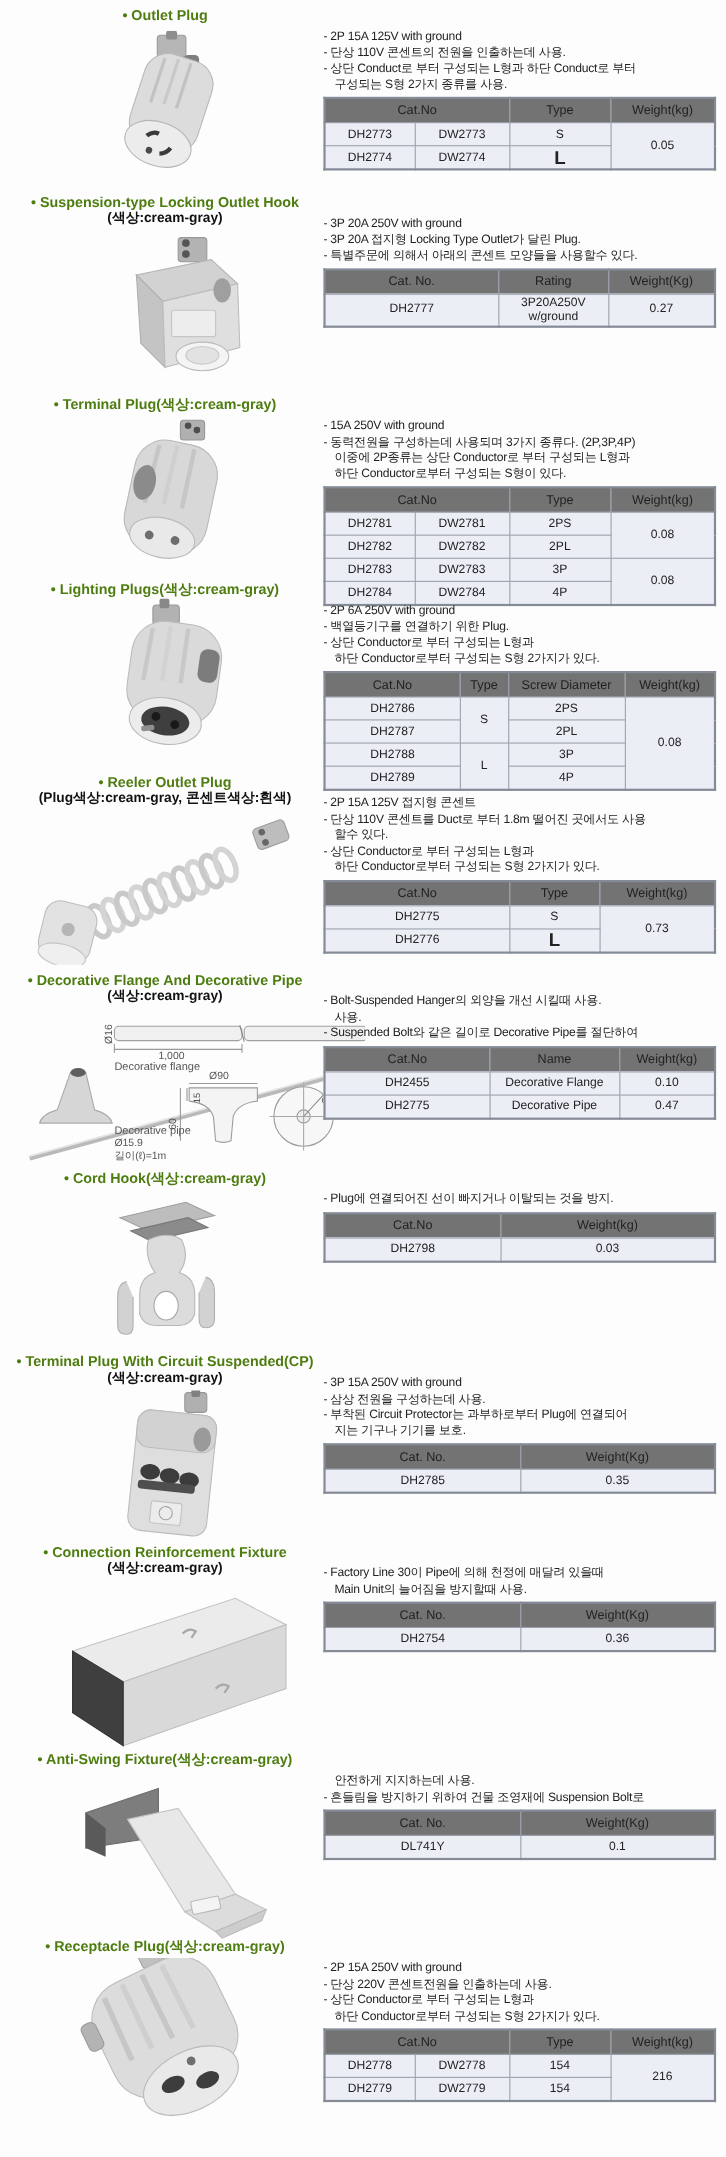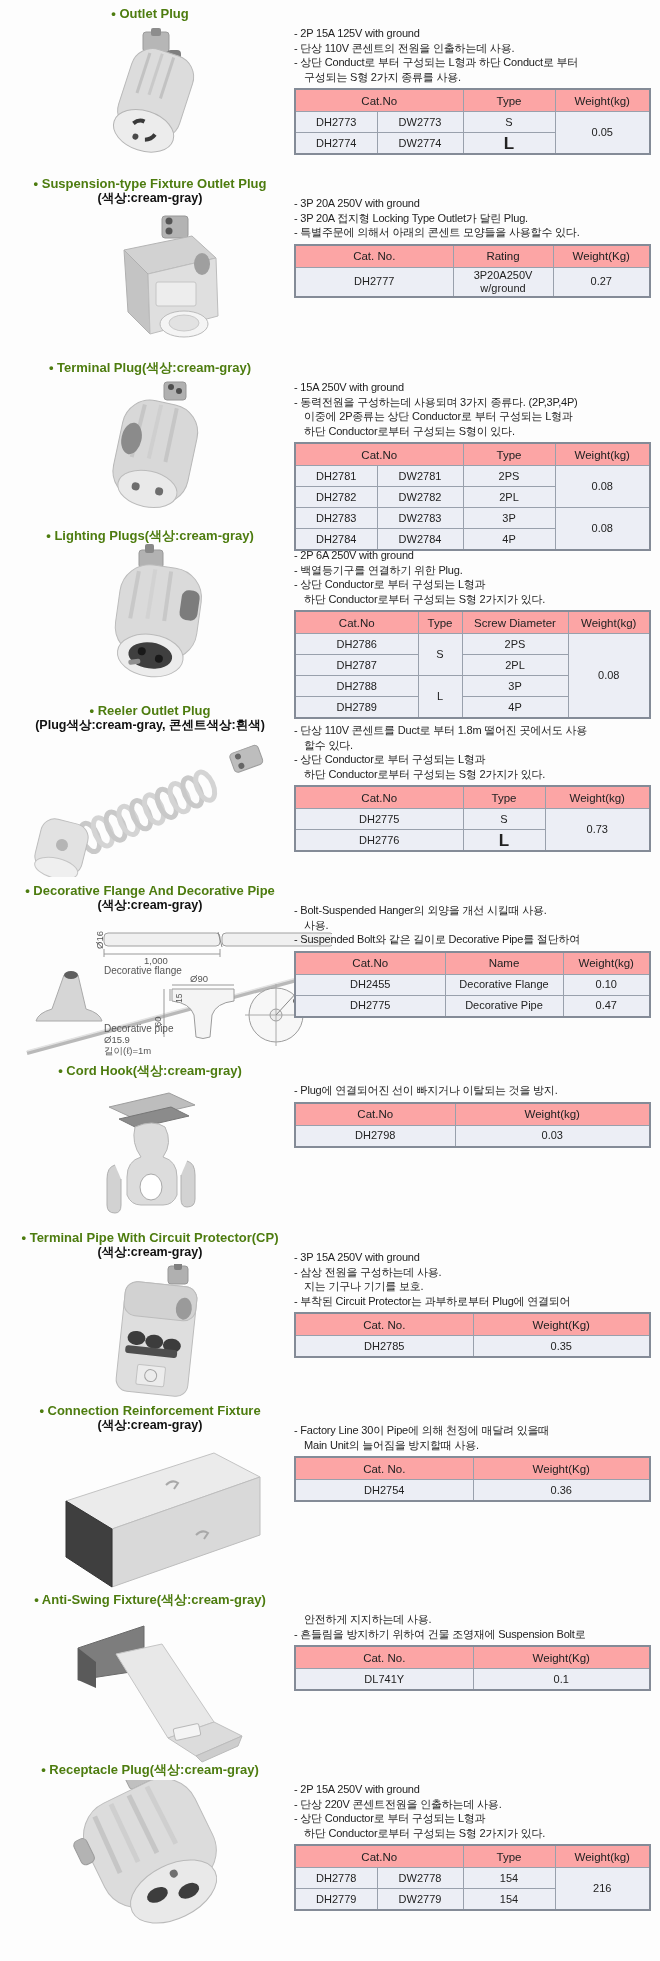--- a/index.html
+++ b/index.html
@@ -8,21 +8,21 @@
   section.product{position:absolute;left:0;width:660px;}
   .leftcol{position:absolute;left:6px;top:0;width:288px;text-align:center;}
   .rightcol{position:absolute;left:294px;top:0;width:360px;margin-top:19px;}
   .title{font-size:13px;font-weight:bold;color:#4d7c0f;line-height:15px;white-space:nowrap;}
   .subtitle{font-size:12.5px;font-weight:bold;color:#111;line-height:15px;white-space:nowrap;}
   .bullets{margin-top:1px;}
   .desc-line{font-size:11px;line-height:14.5px;color:#222;white-space:nowrap;letter-spacing:-0.2px;}
   .desc-line.indent{padding-left:10px;}
   .tablewrap{margin-top:4px;}
   table.spec-table{border-collapse:collapse;border:2px solid #848b97;background:#fff;table-layout:fixed;}
-  table.spec-table th{background:#fca5a5;border:1px solid #99a0ac;font-weight:normal;font-size:11.5px;color:#222;padding:2px 2px;height:17px;}
+  table.spec-table th{background:#737373;border:1px solid #99a0ac;font-weight:normal;font-size:11.5px;color:#222;padding:2px 2px;height:17px;}
   table.spec-table td{background:#eceef5;border:1px solid #99a0ac;text-align:center;font-size:11px;color:#222;padding:1px 2px;height:18px;white-space:pre-line;line-height:13px;}
   table.spec-table td.big{font-size:17px;font-weight:bold;}
   .photo{position:absolute;}
   .photo svg{display:block;}
   .drawing{position:absolute;}
   .dlabel{position:absolute;font-size:9.5px;color:#555;white-space:nowrap;}
   .dlabel.rot{transform:rotate(-90deg);transform-origin:left top;}
   .dlabel.rot45{transform:rotate(-40deg);transform-origin:left top;}
 </style>
 </head>
@@ -86,21 +86,21 @@
                 <td class="big">L</td>
               </tr>
             </tbody>
           </table>
         </div>
     </div>
   </section>
 
   <section class="product" style="top:176px;height:184px;">
     <div class="leftcol">
-      <div class="title">• Suspension-type Fixture Outlet Plug</div>
+      <div class="title">• Suspension-type Locking Outlet Hook</div>
       <div class="subtitle">(색상:cream-gray)</div>
       <div class="photo" style="left:78px;top:36px;">
         <svg width="150" height="145" viewBox="0 0 150 145">
           <rect x="78" y="4" width="26" height="22" rx="3" fill="#b3b3b3" stroke="#989898"></rect>
           <circle cx="85" cy="9" r="3.5" fill="#555"></circle>
           <circle cx="85" cy="19" r="3.5" fill="#555"></circle>
           <polygon points="40,38 108,24 132,46 64,62" fill="#d2d2d2" stroke="#b5b5b5"></polygon>
           <polygon points="40,38 64,62 66,122 44,100" fill="#c4c4c4" stroke="#b0b0b0"></polygon>
           <polygon points="64,62 132,46 134,104 66,122" fill="#dfdfdf" stroke="#bdbdbd"></polygon>
           <ellipse cx="118" cy="52" rx="8" ry="11" fill="#9f9f9f"></ellipse>
@@ -312,20 +312,21 @@
           <g transform="rotate(-20 222 24)">
             <rect x="208" y="12" width="30" height="20" rx="4" fill="#bdbdbd" stroke="#9d9d9d"></rect>
             <circle cx="216" cy="17" r="3" fill="#666"></circle>
             <circle cx="216" cy="27" r="3" fill="#666"></circle>
           </g>
         </svg>
       </div>
     </div>
     <div class="rightcol">
       <div class="bullets">
+          <div class="desc-line">- 2P 15A 125V 접지형 콘센트</div>
           <div class="desc-line">- 단상 110V 콘센트를 Duct로 부터 1.8m 떨어진 곳에서도 사용</div>
           <div class="desc-line indent">할수 있다.</div>
           <div class="desc-line">- 상단 Conductor로 부터 구성되는 L형과</div>
           <div class="desc-line indent">하단 Conductor로부터 구성되는 S형 2가지가 있다.</div>
         </div>
       <div class="tablewrap">
           <table class="spec-table">
             <colgroup>
               <col style="width: 168px;">
               <col style="width: 82px;">
@@ -465,21 +466,21 @@
                 <td>0.03</td>
               </tr>
             </tbody>
           </table>
         </div>
     </div>
   </section>
 
   <section class="product" style="top:1230px;height:173px;">
     <div class="leftcol">
-      <div class="title">• Terminal Pipe With Circuit Protector(CP)</div>
+      <div class="title">• Terminal Plug With Circuit Suspended(CP)</div>
       <div class="subtitle">(색상:cream-gray)</div>
       <div class="photo" style="left:90px;top:34px;">
         <svg width="130" height="140" viewBox="0 0 130 140">
           <rect x="72" y="2" width="20" height="18" rx="3" fill="#b0b0b0" stroke="#979797"></rect>
           <rect x="78" y="-2" width="8" height="8" rx="2" fill="#808080"></rect>
           <g transform="rotate(6 60 80)">
             <rect x="24" y="20" width="72" height="110" rx="12" fill="#dedede" stroke="#bcbcbc"></rect>
             <rect x="24" y="20" width="72" height="34" rx="12" fill="#d2d2d2" stroke="#bcbcbc"></rect>
             <ellipse cx="84" cy="42" rx="8" ry="11" fill="#9a9a9a"></ellipse>
             <ellipse cx="40" cy="76" rx="9" ry="7" fill="#3c3c3c"></ellipse>
@@ -489,22 +490,22 @@
             <rect x="44" y="102" width="28" height="20" rx="2" fill="#ececec" stroke="#c2c2c2"></rect>
             <circle cx="58" cy="112" r="6" fill="none" stroke="#a5a5a5"></circle>
           </g>
         </svg>
       </div>
     </div>
     <div class="rightcol">
       <div class="bullets">
           <div class="desc-line">- 3P 15A 250V with ground</div>
           <div class="desc-line">- 삼상 전원을 구성하는데 사용.</div>
+          <div class="desc-line">- 부착된 Circuit Protector는 과부하로부터 Plug에 연결되어</div>
           <div class="desc-line indent">지는 기구나 기기를 보호.</div>
-          <div class="desc-line">- 부착된 Circuit Protector는 과부하로부터 Plug에 연결되어</div>
         </div>
       <div class="tablewrap">
           <table class="spec-table">
             <colgroup>
               <col style="width: 178px;">
               <col style="width: 177px;">
             </colgroup>
             <thead>
               <tr>
                 <th>Cat. No.</th>

